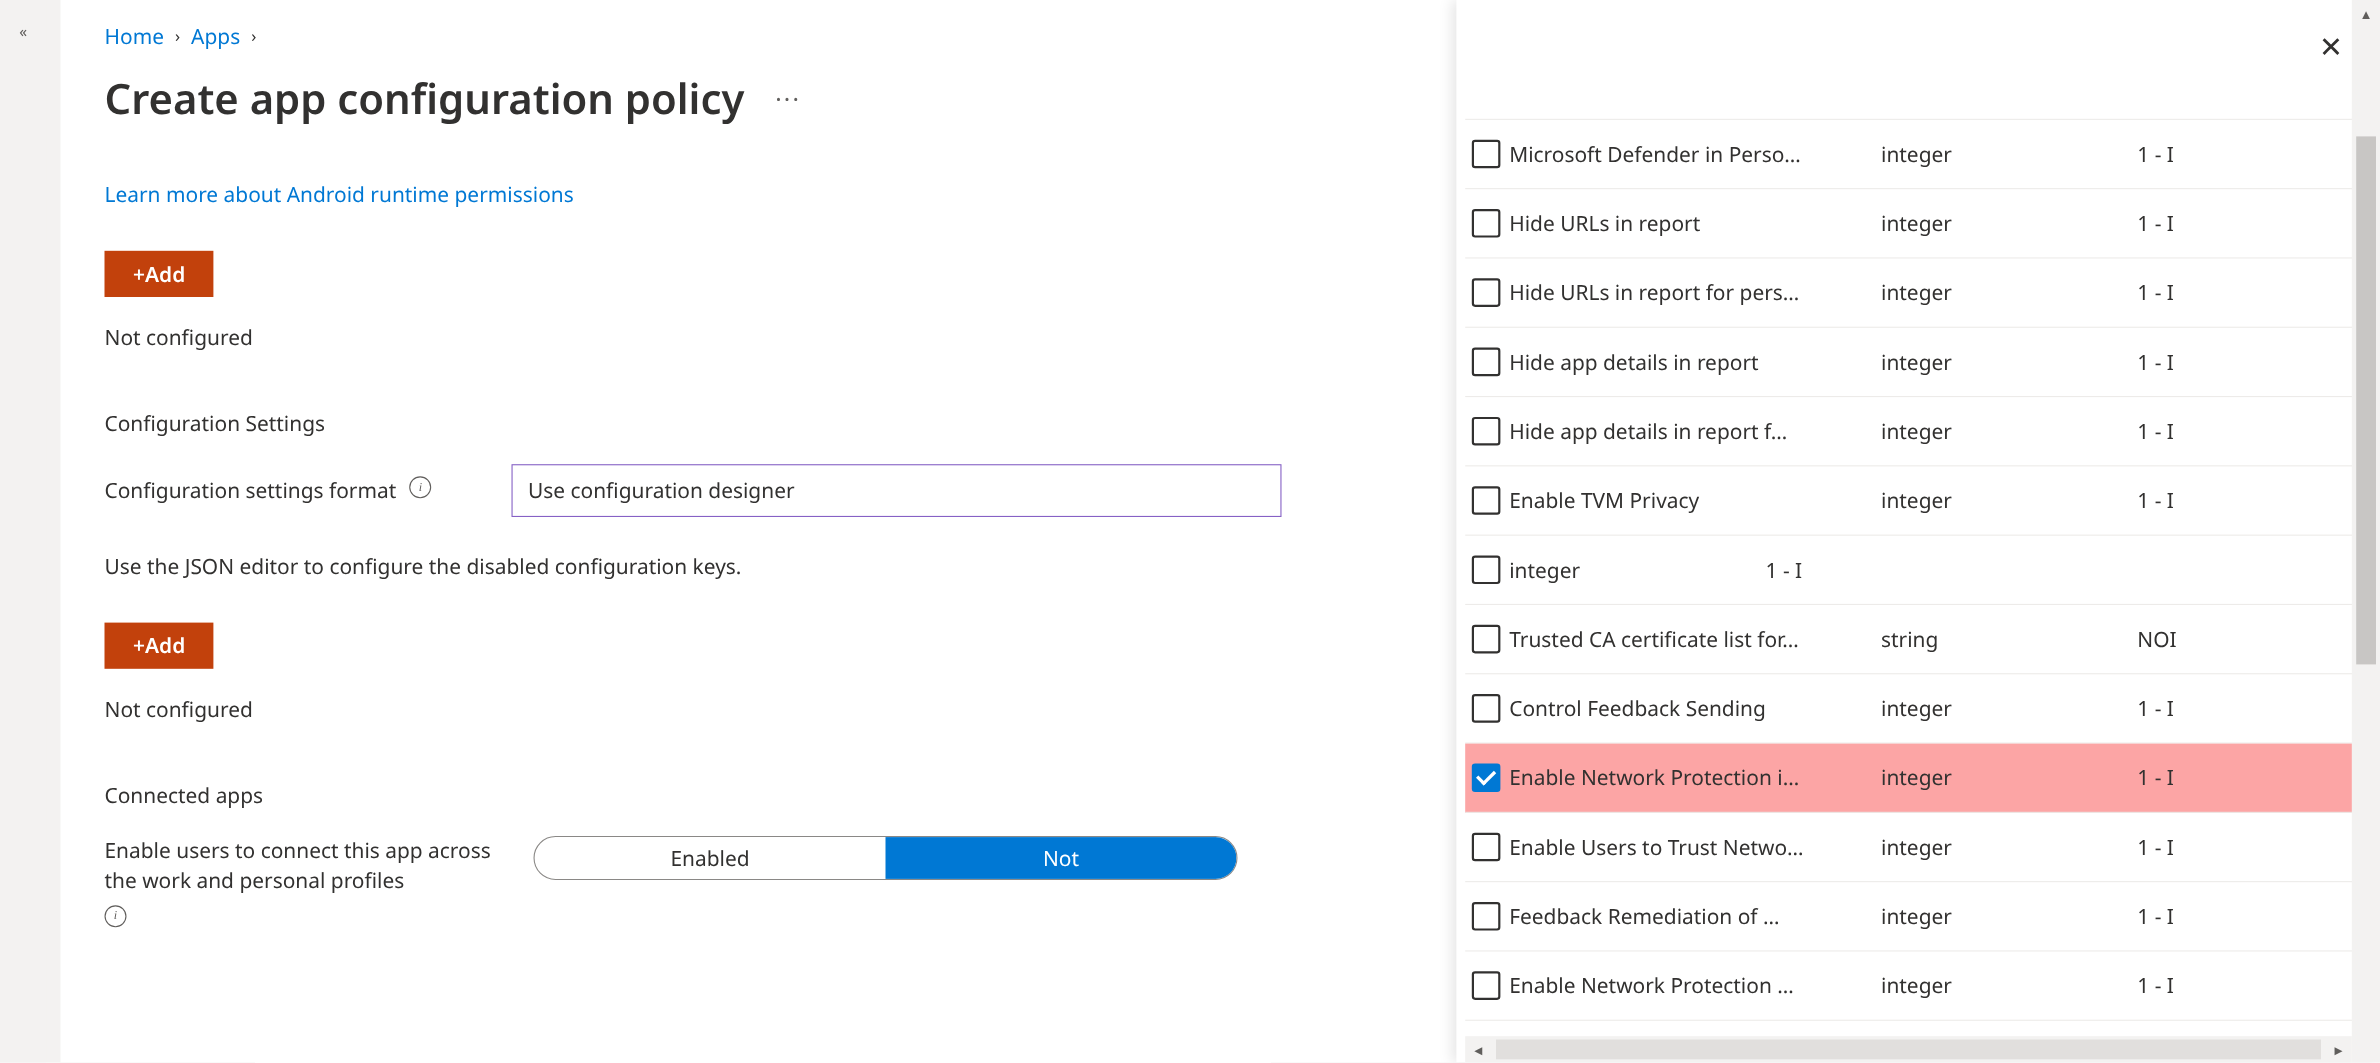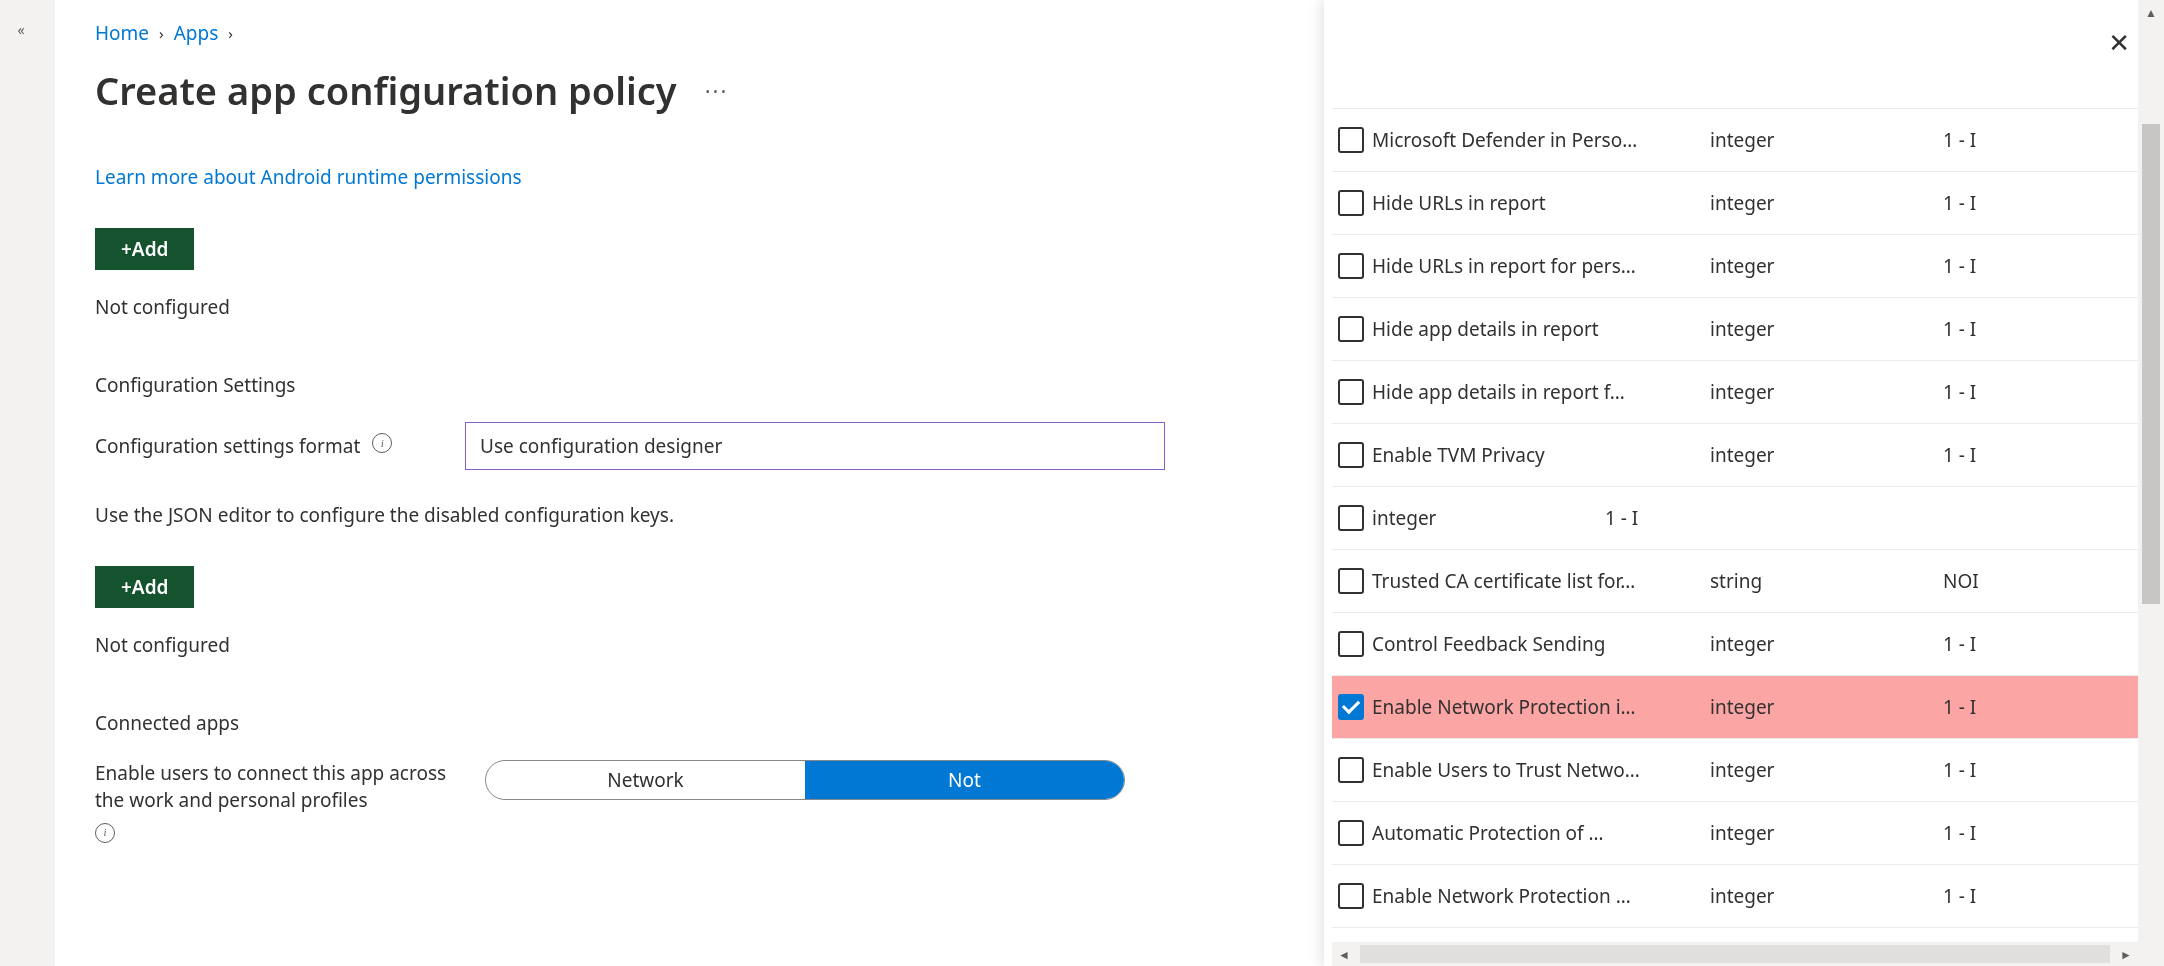--- a/index.html
+++ b/index.html
@@ -7,21 +7,21 @@
 .left-rail{position:absolute;left:0;top:0;width:42px;height:100%;background:#f3f2f1;display:flex;justify-content:center;padding-top:20px}
 .chev-collapse{color:#605e5c;font-size:14px;cursor:pointer}
 .page-area{position:absolute;left:55px;top:0;right:0;bottom:0;background:#fff;padding:20px 0 0 40px}
 .breadcrumb{font-size:19px;color:#0078d4;display:flex;align-items:center;gap:10px;margin-bottom:18px}
 .breadcrumb a{color:#0078d4;text-decoration:none;cursor:pointer}
 .bc-sep{color:#323130;font-size:15px}
 .title-row{display:flex;align-items:center;gap:28px;margin-bottom:48px}
 h1{font-size:38px;font-weight:600;color:#323130}
 .more{color:#605e5c;font-size:22px;cursor:pointer;letter-spacing:2px}
 .learn-link{color:#0078d4;font-size:19px;margin-bottom:38px;display:block;cursor:pointer;text-decoration:none}
-.add-btn{background:#14532d;color:#fff;border:none;padding:8px 26px;font-size:19px;font-weight:600;cursor:pointer;margin-bottom:24px}
+.add-btn{background:#c2410c;color:#fff;border:none;padding:8px 26px;font-size:19px;font-weight:600;cursor:pointer;margin-bottom:24px}
 .status-text{font-size:19px;color:#323130;margin-bottom:52px}
 .section-head{font-size:19px;font-weight:400;color:#323130;margin-bottom:24px}
 .field-row{display:flex;align-items:center;margin-bottom:32px}
 .field-label{width:370px;font-size:19px;color:#323130;display:flex;align-items:flex-start;gap:12px}
 .info-ic{width:20px;height:20px;border:1px solid #605e5c;border-radius:50%;display:inline-flex;align-items:center;justify-content:center;font-size:11px;color:#605e5c;font-style:italic;font-family:serif}
 .select-box{flex:1;max-width:700px;border:1px solid #8661c5;padding:10px 14px;font-size:19px;color:#323130;background:#fff}
 .helper{font-size:19px;color:#323130;margin-bottom:38px}
 .toggle-row{display:flex;align-items:flex-start;gap:20px}
 .toggle-desc{width:370px;font-size:19px;color:#323130;line-height:1.4;display:flex;align-items:flex-end;gap:10px;flex-wrap:wrap}
 .toggle{display:flex;border:1px solid #8a8886;border-radius:999px;overflow:hidden;height:40px;width:640px}
@@ -87,21 +87,21 @@
   <div class="status-text">Not configured</div>
 
   <div class="section-head">Connected apps</div>
 
   <div class="toggle-row">
     <div class="toggle-desc">
       <span>Enable users to connect this app across the work and personal profiles</span>
       <span class="info-ic">i</span>
     </div>
     <div class="toggle">
-      <div class="toggle-opt">Network</div>
+      <div class="toggle-opt">Enabled</div>
       <div class="toggle-opt sel">Not</div>
     </div>
   </div>
 </div>
 
 <div class="panel">
   <span class="panel-close">✕</span>
   <div class="panel-body">
     <div class="grid" id="grid">
         <div class="grid-row">
@@ -164,21 +164,21 @@
           <div class="col-val">1 - I</div>
         </div>
         <div class="grid-row">
           <div class="cb"></div>
           <div class="col-key">Enable Users to Trust Netwo…</div>
           <div class="col-type">integer</div>
           <div class="col-val">1 - I</div>
         </div>
         <div class="grid-row">
           <div class="cb"></div>
-          <div class="col-key">Automatic Protection of …</div>
+          <div class="col-key">Feedback Remediation of …</div>
           <div class="col-type">integer</div>
           <div class="col-val">1 - I</div>
         </div>
         <div class="grid-row">
           <div class="cb"></div>
           <div class="col-key">Enable Network Protection …</div>
           <div class="col-type">integer</div>
           <div class="col-val">1 - I</div>
         </div>
       </div>

